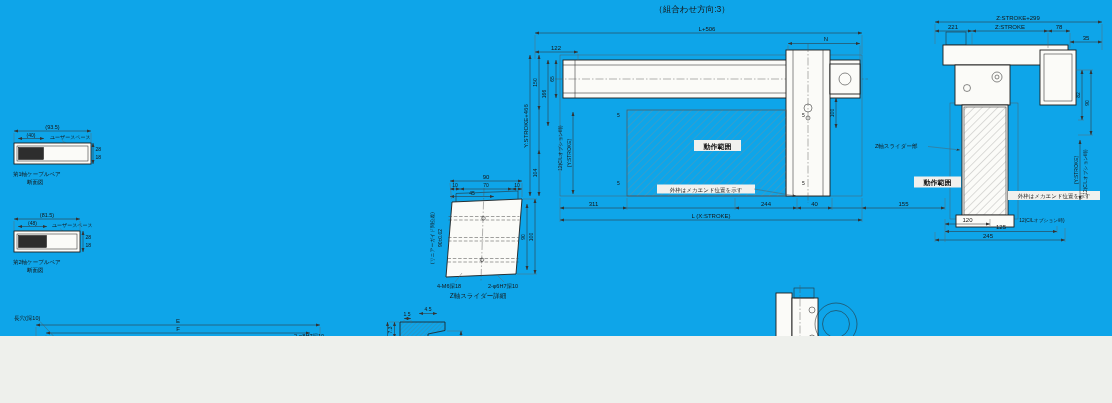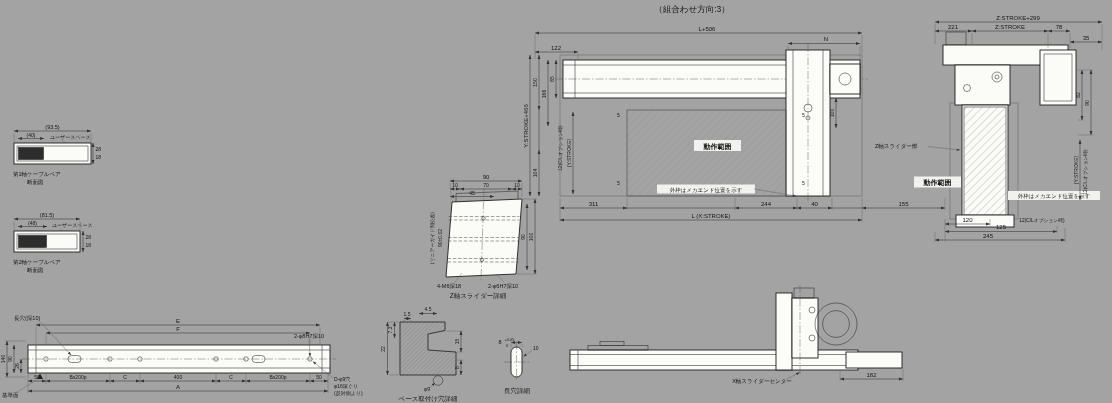--- a/index.html
+++ b/index.html
@@ -1,16 +1,16 @@
 <!DOCTYPE html>
 <html><head>
 <meta charset="utf-8">
 <style>
   html,body{margin:0;padding:0;background:#eef0ec;}
-  #stage{position:relative;width:1112px;height:403px;background:#a3a3a3;overflow:hidden;}
+  #stage{position:relative;width:1112px;height:336px;background:#0ea5e9;overflow:hidden;}
   svg{position:absolute;left:0;top:0;}
   svg text{font-family:"Liberation Sans","DejaVu Sans",sans-serif;fill:#161616;}
   .mid{text-anchor:middle;}
   .t8{font-size:8.5px;}
   .d7{font-size:7px;}
   .cap{font-size:6.5px;}
   .d6{font-size:6px;}
   .d55{font-size:5.5px;}
   .d5{font-size:5px;}
   .d48{font-size:4.8px;}

